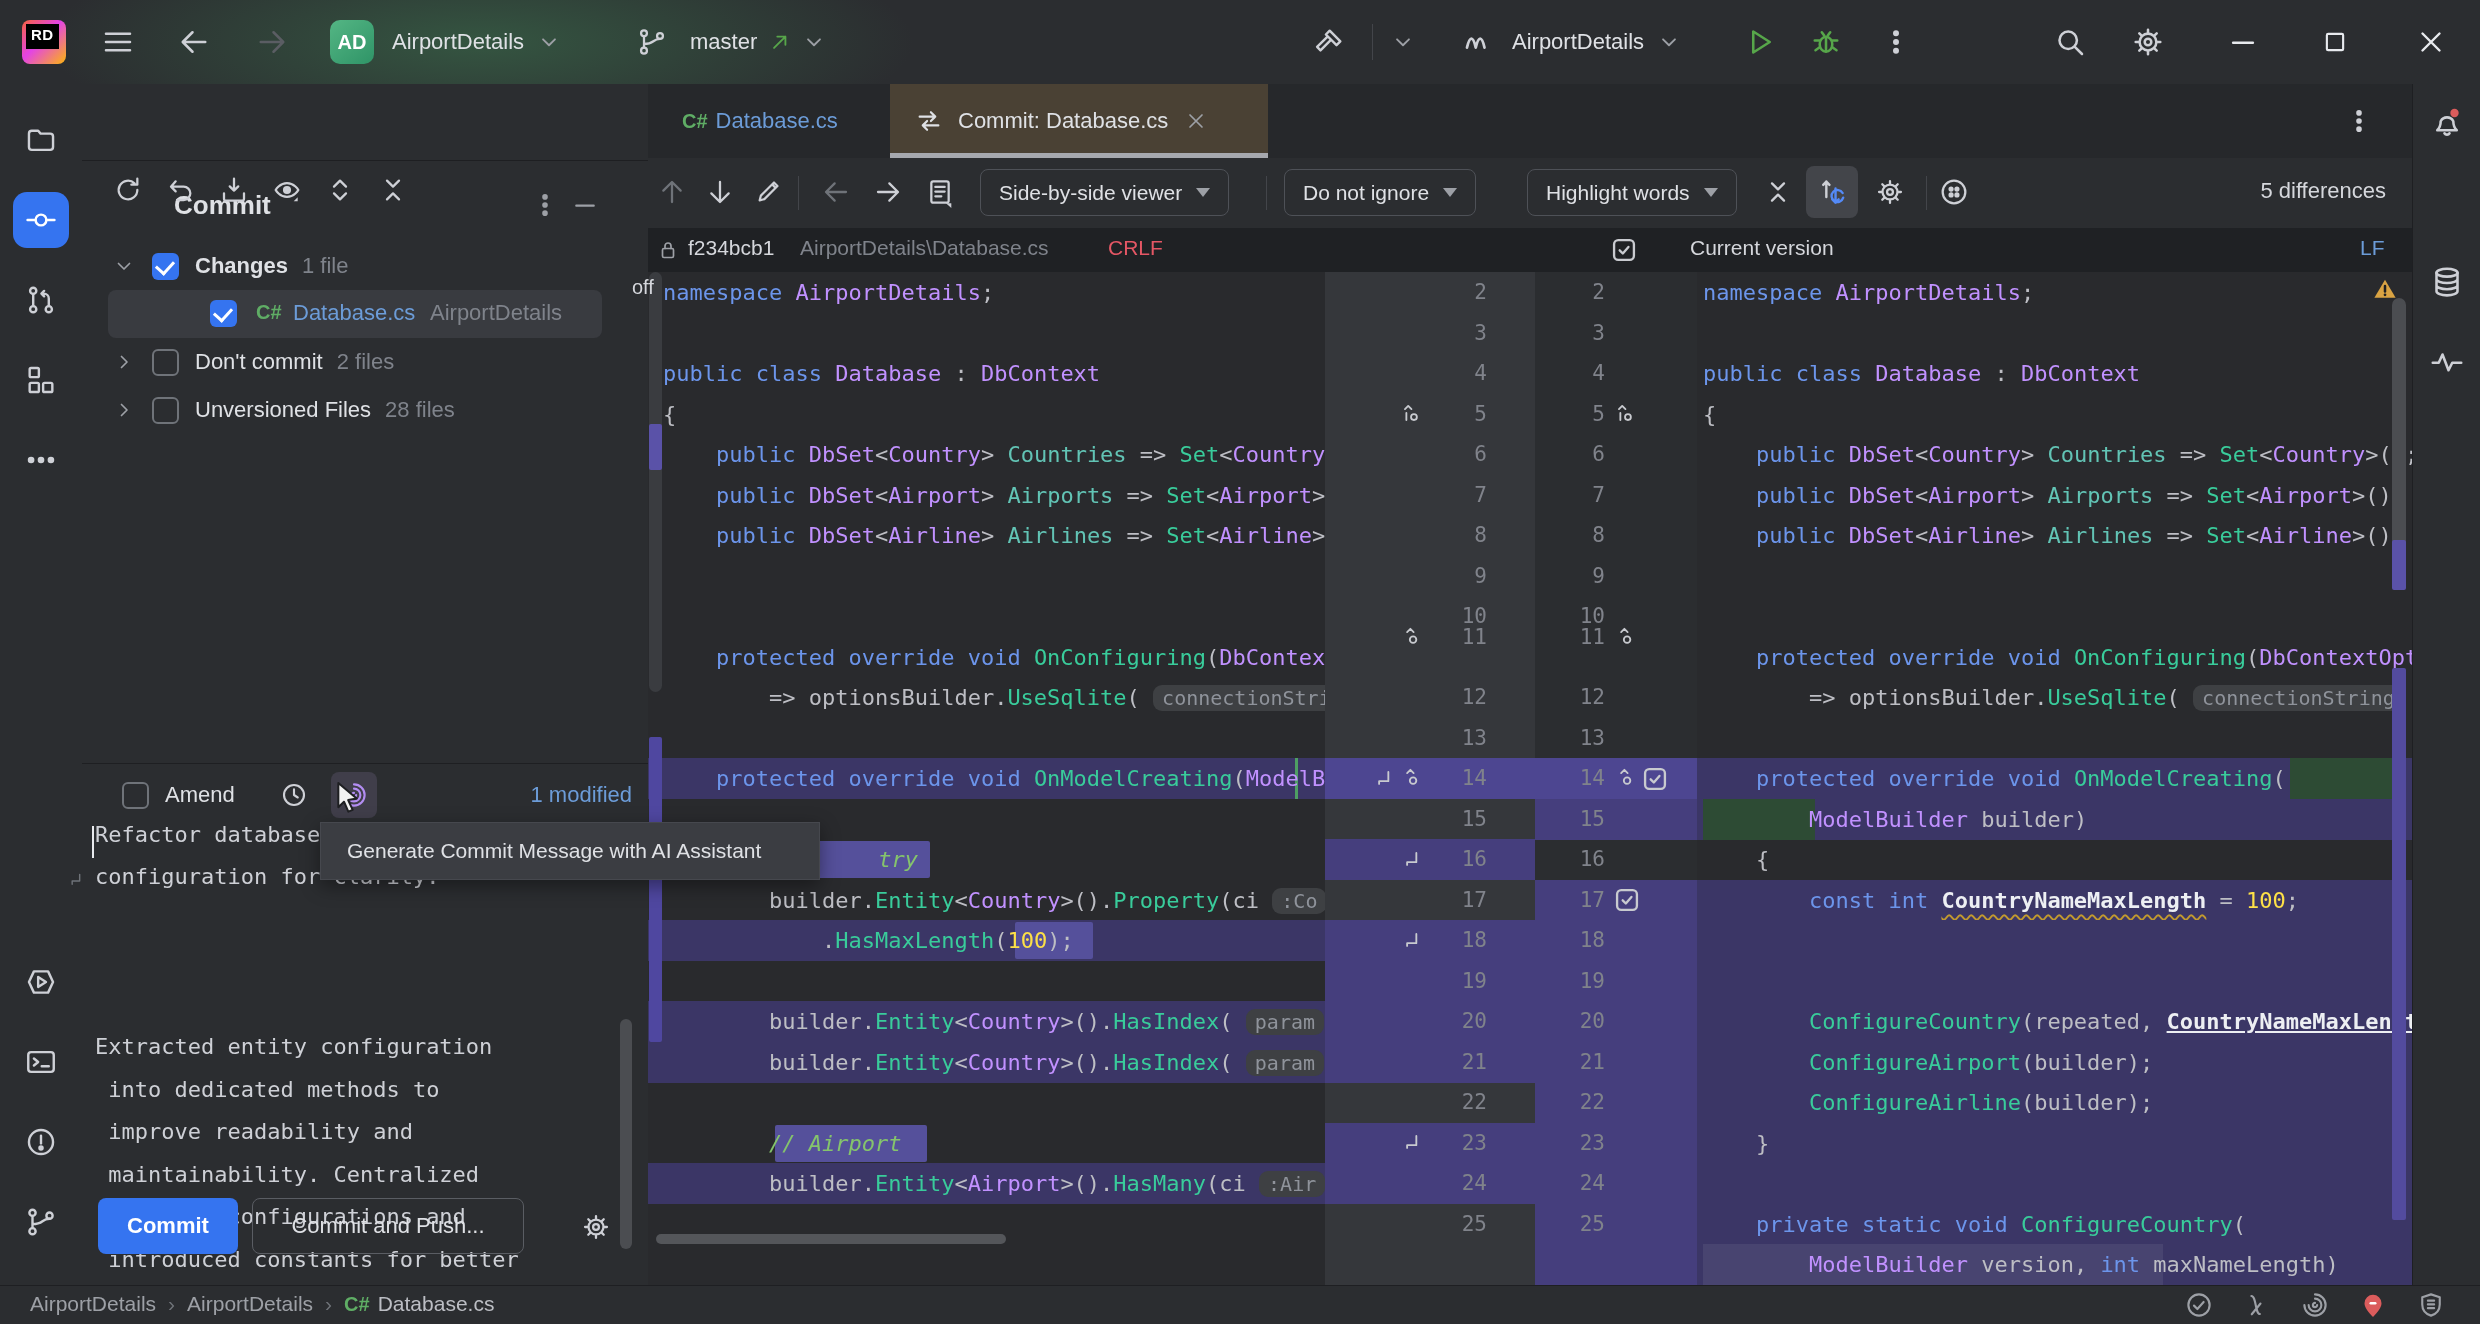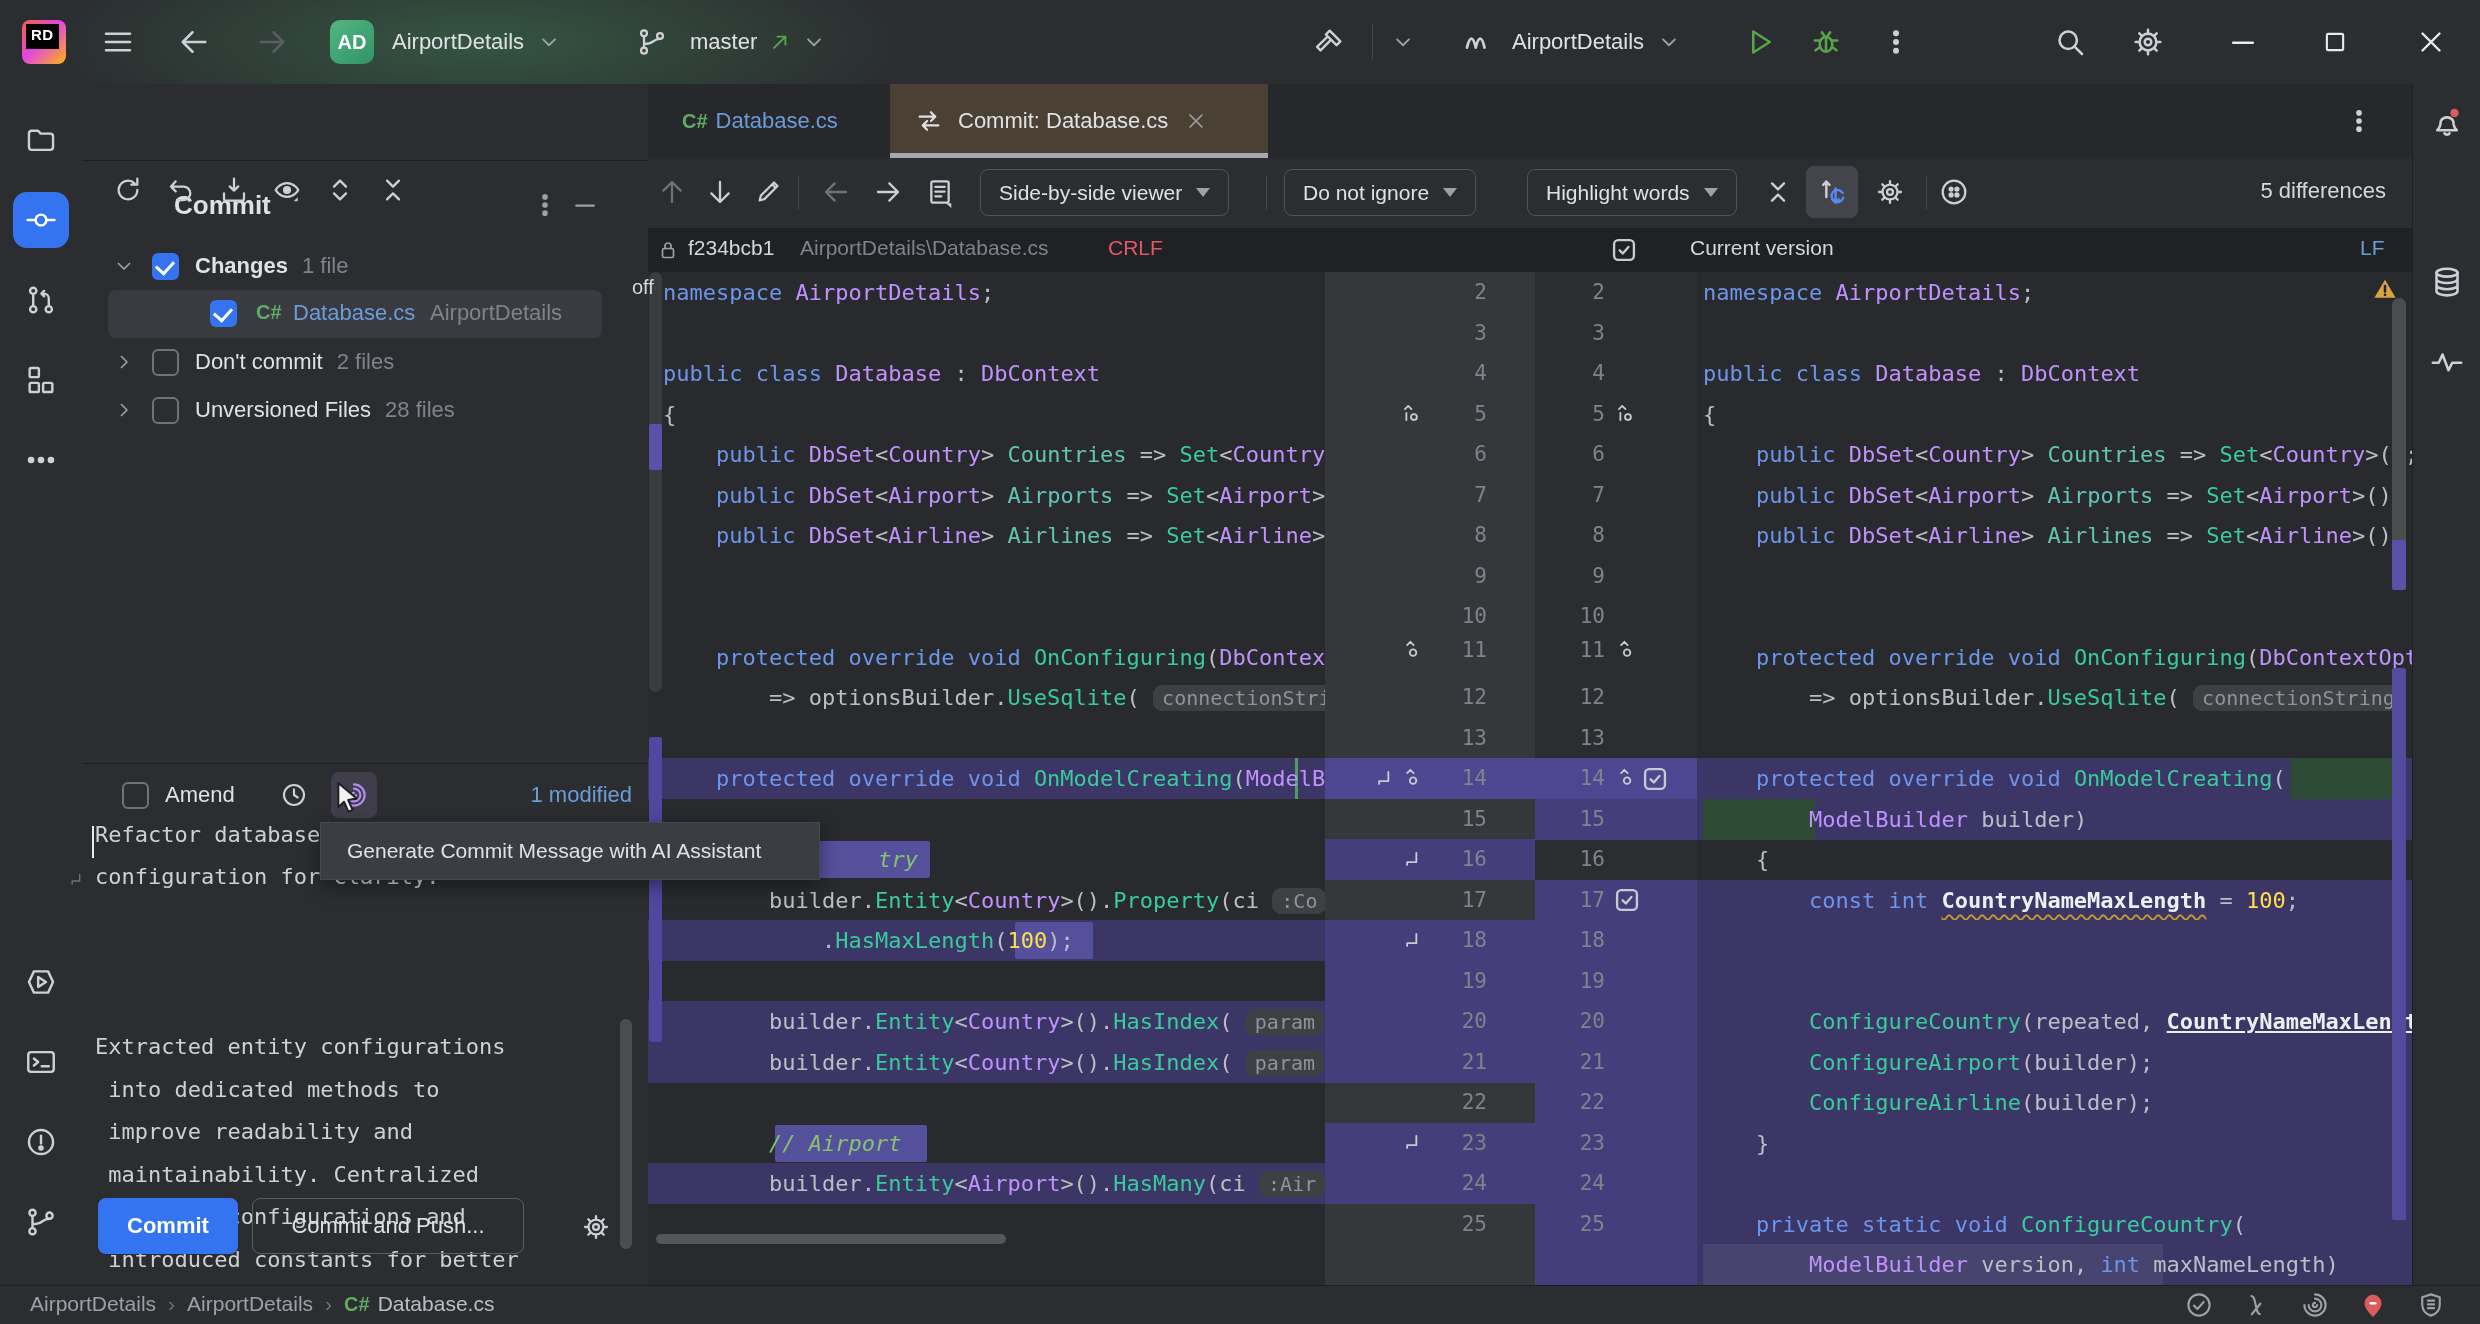--- a/index.html
+++ b/index.html
@@ -522,21 +522,21 @@
       <div class="msg-line" style="left:13px;top:3px;">Refactor database</div>
       <div class="msg-line" style="left:13px;top:45px;">configuration for clarity.</div>
       <span class="icon abs" style="left:-14px;top:52px;">
           <span class="icon">
             <svg width="20" height="20" viewBox="0 0 24 24" fill="none" stroke="#6F7379" stroke-width="1.7" stroke-linecap="round" stroke-linejoin="round">
               <path d="M14 4v8H5M5 12v4"></path>
             </svg>
           </span>
         </span>
       <div id="msg-par">
-          <div class="msg-line" style="left: 13px; top: 215px;">Extracted entity configurations</div>
+          <div class="msg-line" style="left: 13px; top: 215px;">Extracted entity configuration</div>
           <div class="msg-line" style="left: 13px; top: 257.5px;"> into dedicated methods to</div>
           <div class="msg-line" style="left: 13px; top: 300px;"> improve readability and</div>
           <div class="msg-line" style="left: 13px; top: 342.5px;"> maintainability. Centralized</div>
           <div class="msg-line" style="left: 13px; top: 385px;"> repeated configurations and</div>
           <div class="msg-line" style="left: 13px; top: 427.5px;"> introduced constants for better</div>
         </div>
       <div class="sb" style="left:538px;top:200px;width:12px;height:230px;background:#4B4D51;"></div>
     </div>
 
     <div class="btn primary" style="left:16px;top:1114px;width:140px;font-weight:bold;">Commit</div>
@@ -877,21 +877,21 @@
               <div style="position: absolute; left: 288px; top: 0px; width: 84px; height: 41px; display: flex; align-items: center; gap: 2px;"></div>
             </div>
             <div class="grow" style="top: 324.16px;">
               <div style="position: absolute; left: 0px; top: 0px; width: 210px; height: 41px;"></div>
               <div style="position: absolute; left: 210px; width: 162px; height: 41px;"></div>
               <div style="position: absolute; left: 14px; top: 0px; width: 86px; height: 41px; display: flex; justify-content: flex-end; align-items: center; gap: 2px;"></div>
               <div class="gnum" style="left: 100px; width: 62px;">10</div>
               <div class="gnum" style="left: 218px; width: 62px;">10</div>
               <div style="position: absolute; left: 288px; top: 0px; width: 84px; height: 41px; display: flex; align-items: center; gap: 2px;"></div>
             </div>
-            <div class="grow" style="top: 358px;">
+            <div class="grow" style="top: 345px;">
               <div style="position: absolute; left: 0px; top: 0px; width: 210px; height: 41px;"></div>
               <div style="position: absolute; left: 210px; width: 162px; height: 41px;"></div>
               <div style="position: absolute; left: 14px; top: 0px; width: 86px; height: 41px; display: flex; justify-content: flex-end; align-items: center; gap: 2px;">
                 <span class="icon">
                   <svg width="26" height="26" viewBox="0 0 24 24" fill="none" stroke="#C8CACF" stroke-width="1.7" stroke-linecap="round" stroke-linejoin="round">
                     <path d="M7.5 6.5l3-3 3 3"></path>
                     <circle cx="13" cy="13.5" r="3"></circle>
                   </svg>
                 </span>
               </div>

